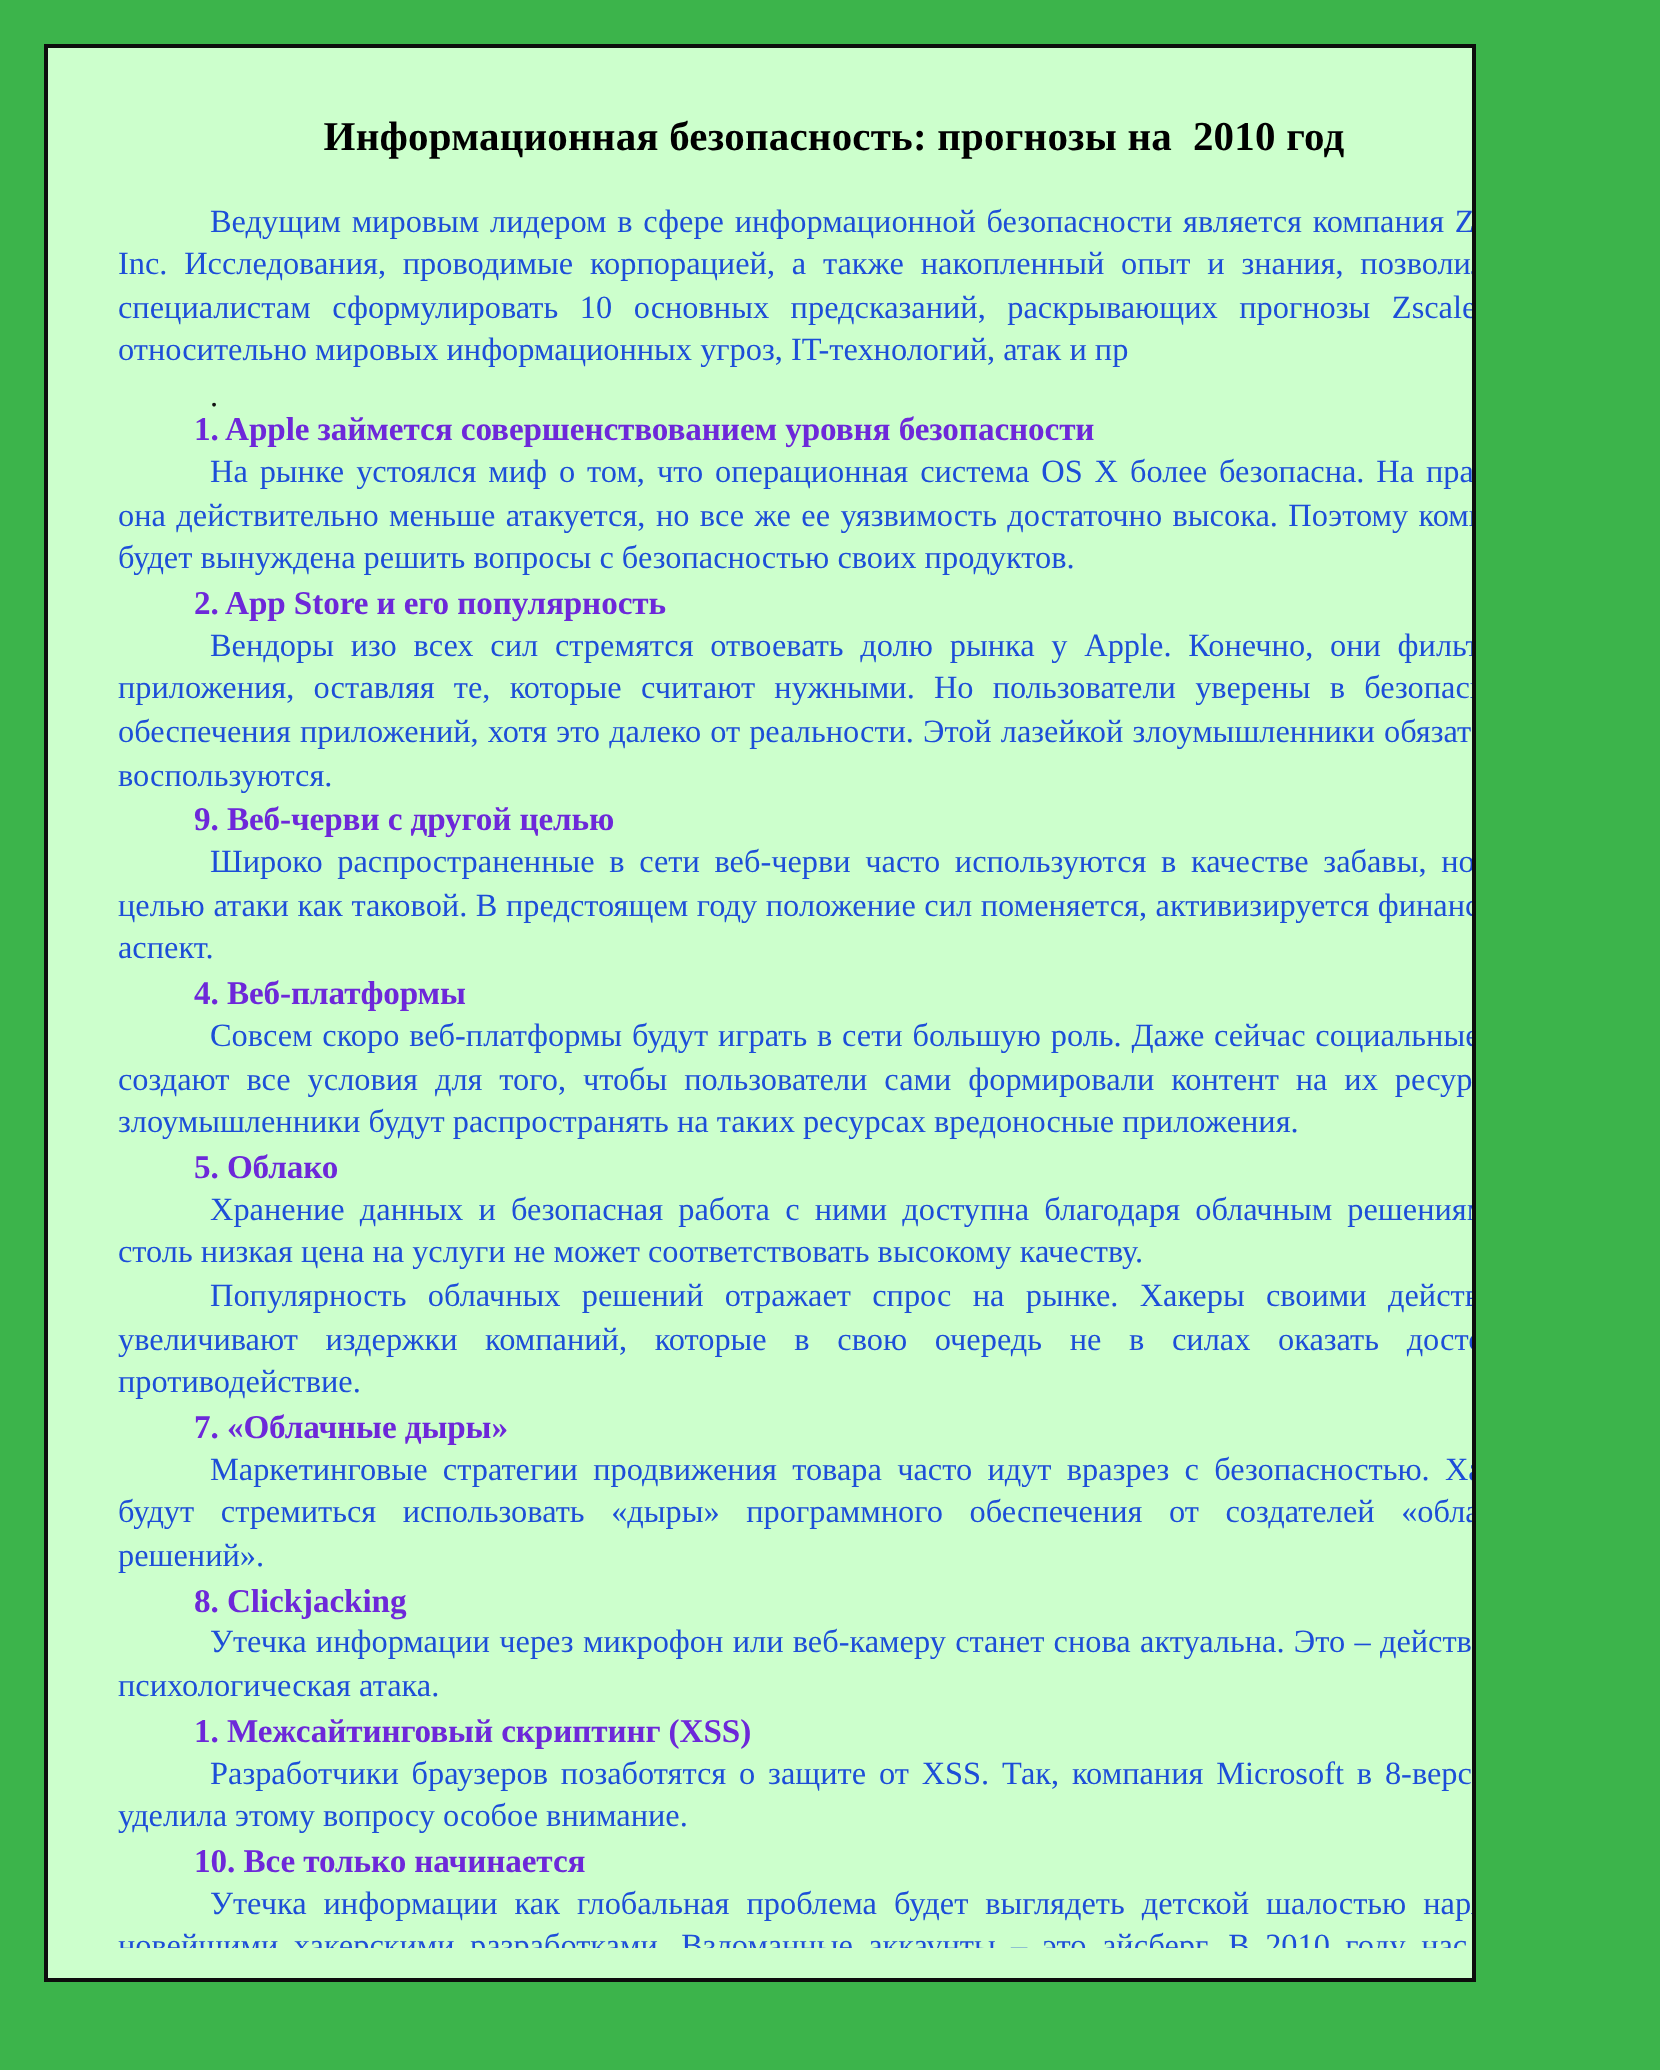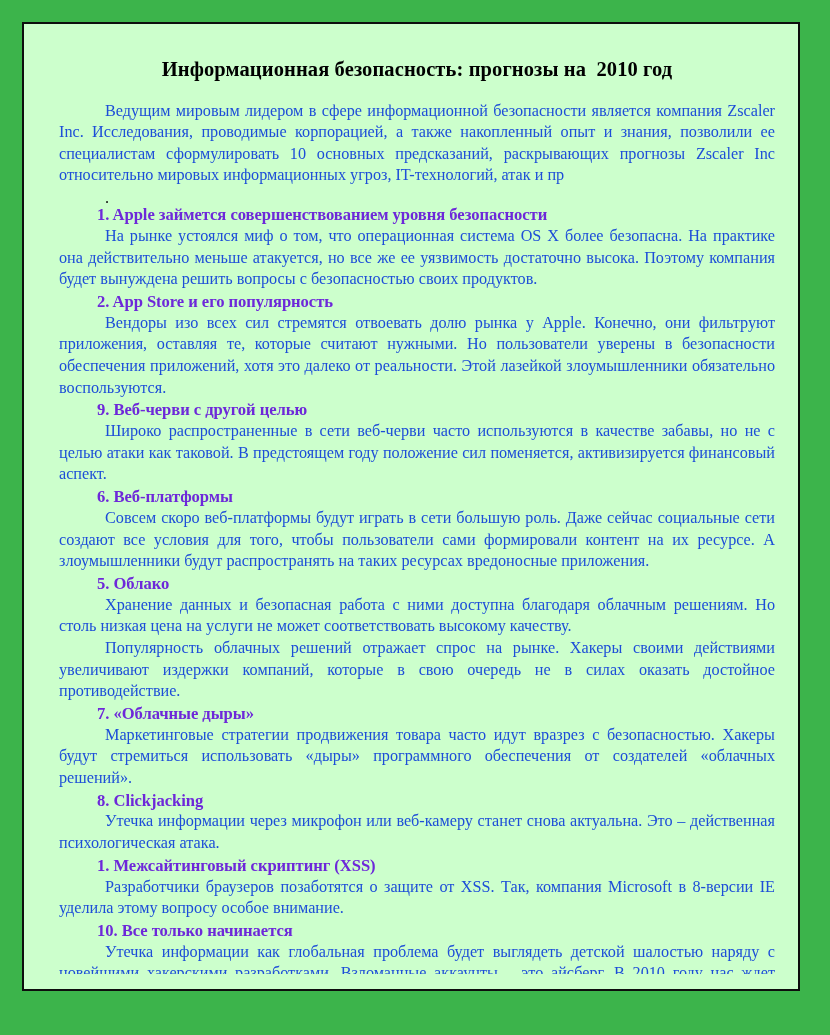--- a/index.html
+++ b/index.html
@@ -12,21 +12,21 @@
     height: 1035px;
     background: #3cb44b;
     font-family: "Liberation Serif", "DejaVu Serif", serif;
     overflow: hidden;
   }
 
   .slide-frame {
     position: absolute;
     left: 22px;
     top: 22px;
-    width: 778px;
+    width: 716px;
     height: 969px;
     background: #ccffcc;
     border: 2px solid #0d0d0d;
     box-sizing: border-box;
     overflow: hidden;
     padding-left: 28px;
   }
 
   .content {
     position: absolute;
@@ -108,21 +108,21 @@
       <div class="section-heading">2. App Store и его популярность</div>
       <p class="body-para">Вендоры изо всех сил стремятся отвоевать долю рынка у Apple. Конечно, они фильтруют приложения, оставляя те, которые считают нужными. Но пользователи уверены в безопасности обеспечения приложений, хотя это далеко от реальности. Этой лазейкой злоумышленники обязательно воспользуются.</p>
     </div>
 
     <div class="section-block">
       <div class="section-heading">9. Веб-черви с другой целью</div>
       <p class="body-para">Широко распространенные в сети веб-черви часто используются в качестве забавы, но не с целью атаки как таковой. В предстоящем году положение сил поменяется, активизируется финансовый аспект.</p>
     </div>
 
     <div class="section-block">
-      <div class="section-heading">6. Веб-платформы</div>
+      <div class="section-heading">4. Веб-платформы</div>
       <p class="body-para">Совсем скоро веб-платформы будут играть в сети большую роль. Даже сейчас социальные сети создают все условия для того, чтобы пользователи сами формировали контент на их ресурсе. А злоумышленники будут распространять на таких ресурсах вредоносные приложения.</p>
     </div>
 
     <div class="section-block">
       <div class="section-heading">5. Облако</div>
       <p class="body-para">Хранение данных и безопасная работа с ними доступна благодаря облачным решениям. Но столь низкая цена на услуги не может соответствовать высокому качеству.</p>
     </div>
 
     <div class="section-block">
       <p class="body-para">Популярность облачных решений отражает спрос на рынке. Хакеры своими действиями увеличивают издержки компаний, которые в свою очередь не в силах оказать достойное противодействие.</p>

